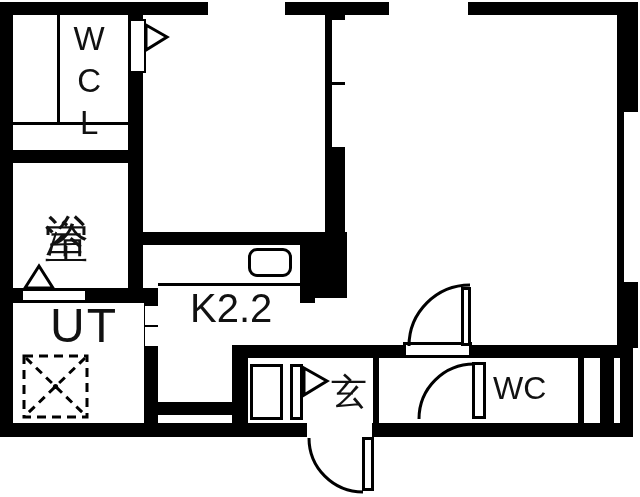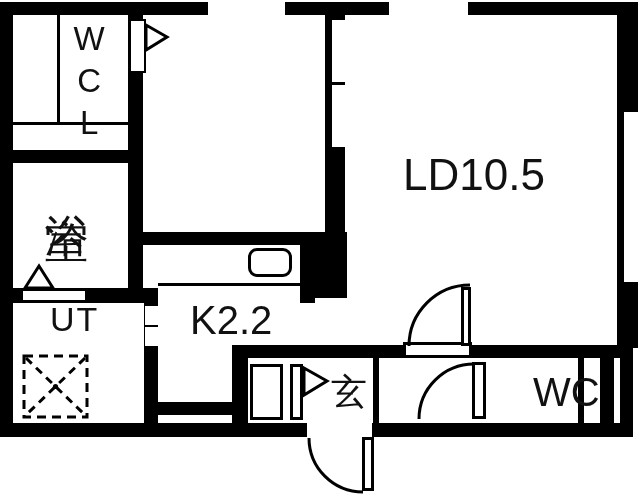--- a/index.html
+++ b/index.html
@@ -73,20 +73,19 @@
 
     <g stroke="#000" stroke-width="3" fill="none">
       <rect x="24" y="356" width="63" height="61" stroke-dasharray="9,6"></rect>
       <line x1="26" y1="358" x2="85" y2="415" stroke-dasharray="8,6"></line>
       <line x1="85" y1="358" x2="26" y2="415" stroke-dasharray="8,6"></line>
       <circle cx="55.5" cy="386.5" r="2.6" fill="#000" stroke="none"></circle>
     </g>
   </svg>
 
   <div class="lbl vtext" style="left:72px;top:20px;font-size:33px;letter-spacing:5px;">WCL</div>
-  <div class="lbl" style="left:403px;top:153px;font-size:44px;">LD10.5</div>
   <div class="lbl vtext" style="left:44px;top:179px;font-size:44px;letter-spacing:4px;">浴室</div>
-  <div class="lbl" style="left:50px;top:302px;font-size:34px;letter-spacing:2px;">UT</div>
-  <div class="lbl" style="left:190px;top:300px;font-size:40px;">K2.2</div>
+  <div class="lbl" style="left:50px;top:302px;font-size:48px;letter-spacing:2px;">UT</div>
+  <div class="lbl" style="left:190px;top:288px;font-size:40px;">K2.2</div>
   <div class="lbl" style="left:331px;top:374px;font-size:36px;">玄</div>
-  <div class="lbl" style="left:493px;top:372px;font-size:40px;margin-left:40px;">WC</div>
+  <div class="lbl" style="left:493px;top:372px;font-size:32px;">WC</div>
 
 </div>
 
 </body></html>

